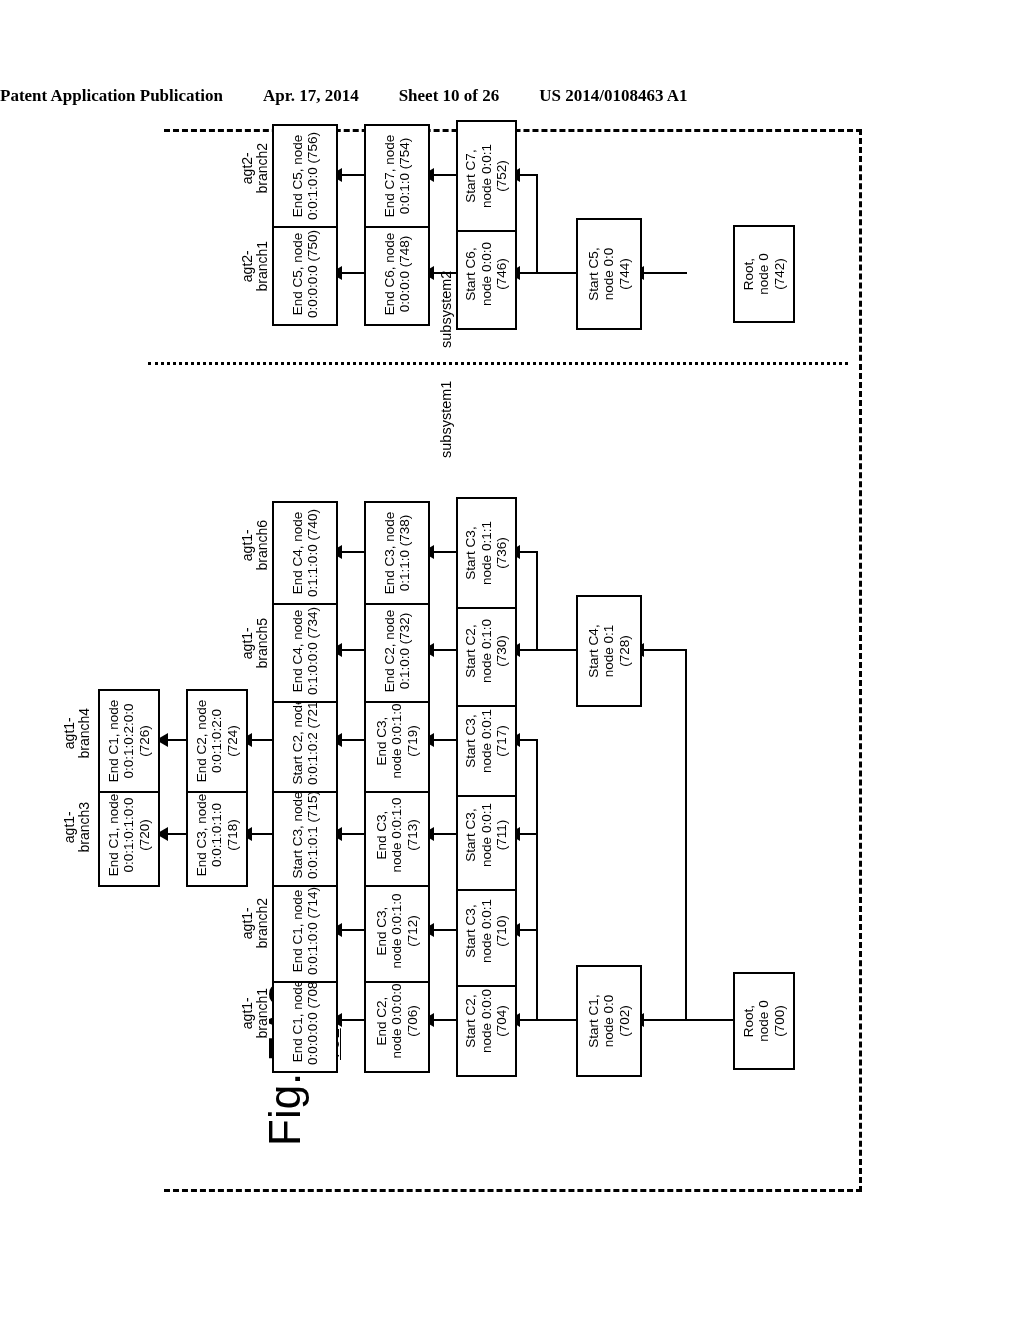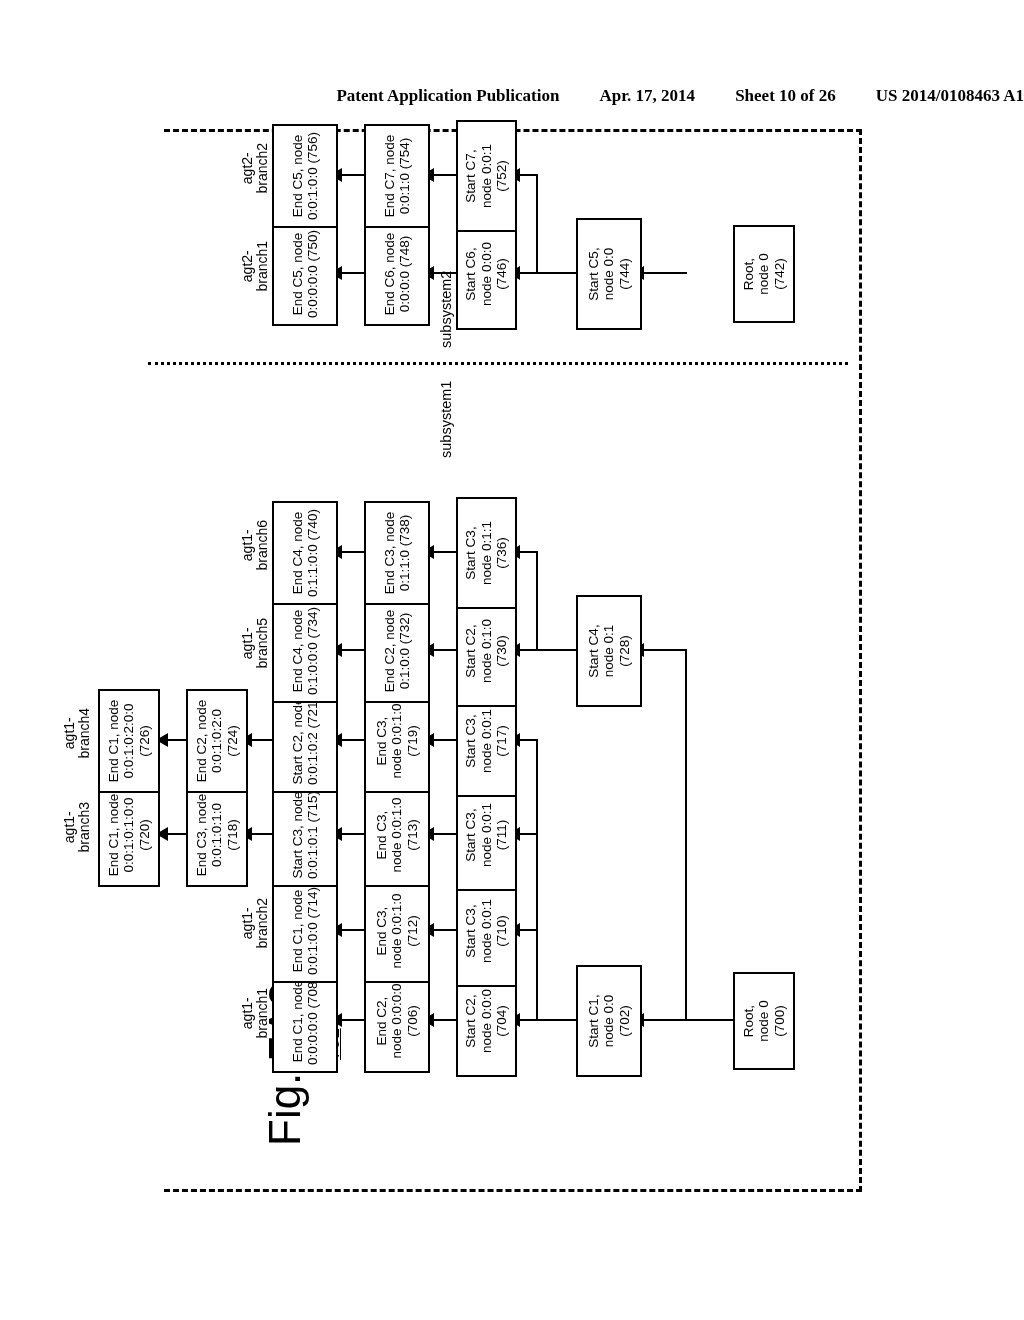--- a/index.html
+++ b/index.html
@@ -1,19 +1,19 @@
 <!DOCTYPE html>
 <html><head>
 <meta charset="utf-8">
 <style>
   html,body{margin:0;padding:0;background:#fff;}
   body{width:1024px;height:1320px;position:relative;font-family:"Liberation Sans",sans-serif;overflow:hidden;}
 
   
-  .hdr{position:absolute;top:86px;left:0;width:1024px;text-align:right;
+  .hdr{position:absolute;top:86px;left:0;width:1024px;text-align:left;
        font-family:"Liberation Serif",serif;font-weight:bold;font-size:17px;color:#000;white-space:nowrap;}
   .hdr span{display:inline-block;}
   .hdr .s1{margin-right:40px;}
   .hdr .s2{margin-right:40px;}
 
   
   
   #canvas{position:absolute;width:1100px;height:740px;left:-38px;top:290px;
           transform:rotate(-90deg);transform-origin:550px 370px;}
 

